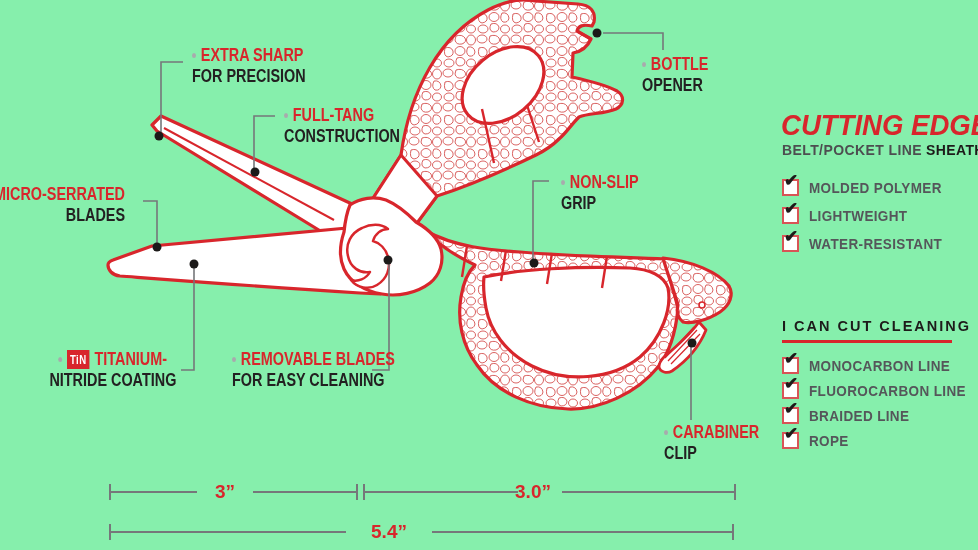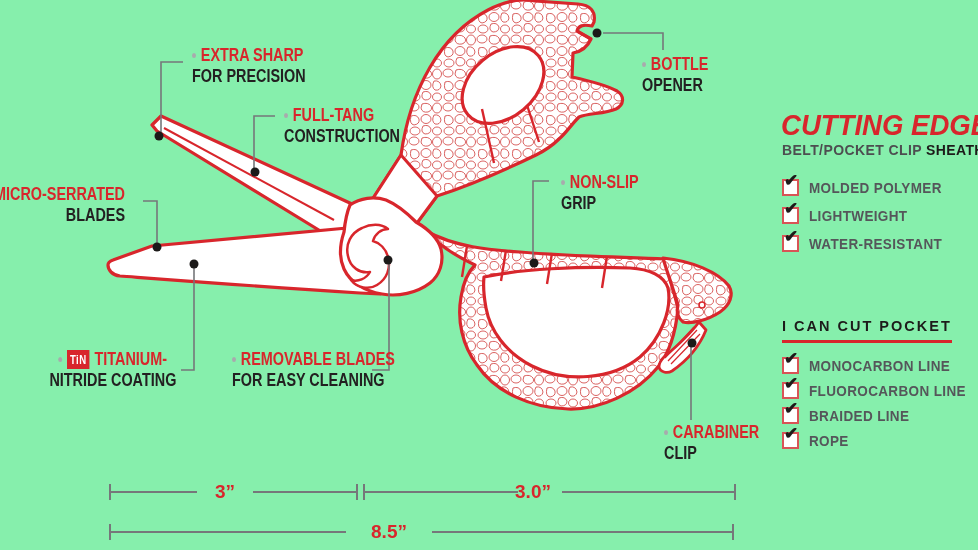--- a/index.html
+++ b/index.html
@@ -217,21 +217,21 @@
   <div class="lbl" style="left:664px;top:422px;">
     <div class="l1">
         <span class="blt"></span>
         <span>CARABINER</span>
       </div>
     <div class="l2">CLIP</div>
   </div>
 
   <div class="ptitle">CUTTING EDGE</div>
   <div class="psub">
-    <span class="g">BELT/POCKET CLIP</span><span class="b">SHEATH</span>
+    <span class="g">BELT/POCKET LINE</span><span class="b">SHEATH</span>
   </div>
 
   <div class="crow" style="left:782px;top:178px;">
     <span class="cbox">
         <span class="cmark">✔</span>
       </span>
     <span class="ctext">MOLDED POLYMER</span>
   </div>
   <div class="crow" style="left:782px;top:206px;">
     <span class="cbox">
@@ -239,21 +239,21 @@
       </span>
     <span class="ctext">LIGHTWEIGHT</span>
   </div>
   <div class="crow" style="left:782px;top:234px;">
     <span class="cbox">
         <span class="cmark">✔</span>
       </span>
     <span class="ctext">WATER-RESISTANT</span>
   </div>
 
-  <div class="cuttitle">I CAN CUT POCKET</div>
+  <div class="cuttitle">I CAN CUT CLEANING</div>
   <div class="cutrule"></div>
 
   <div class="crow" style="left:782px;top:356px;">
     <span class="cbox">
         <span class="cmark">✔</span>
       </span>
     <span class="ctext">MONOCARBON LINE</span>
   </div>
   <div class="crow" style="left:782px;top:381px;">
     <span class="cbox">
@@ -269,15 +269,15 @@
   </div>
   <div class="crow" style="left:782px;top:431px;">
     <span class="cbox">
         <span class="cmark">✔</span>
       </span>
     <span class="ctext">ROPE</span>
   </div>
 
   <div class="dim" style="left:200px;top:481px;width:50px;">3”</div>
   <div class="dim" style="left:508px;top:481px;width:50px;">3.0”</div>
-  <div class="dim" style="left:364px;top:521px;width:50px;">8.5”</div>
+  <div class="dim" style="left:364px;top:521px;width:50px;">5.4”</div>
 
 </div>
 
 </body></html>

